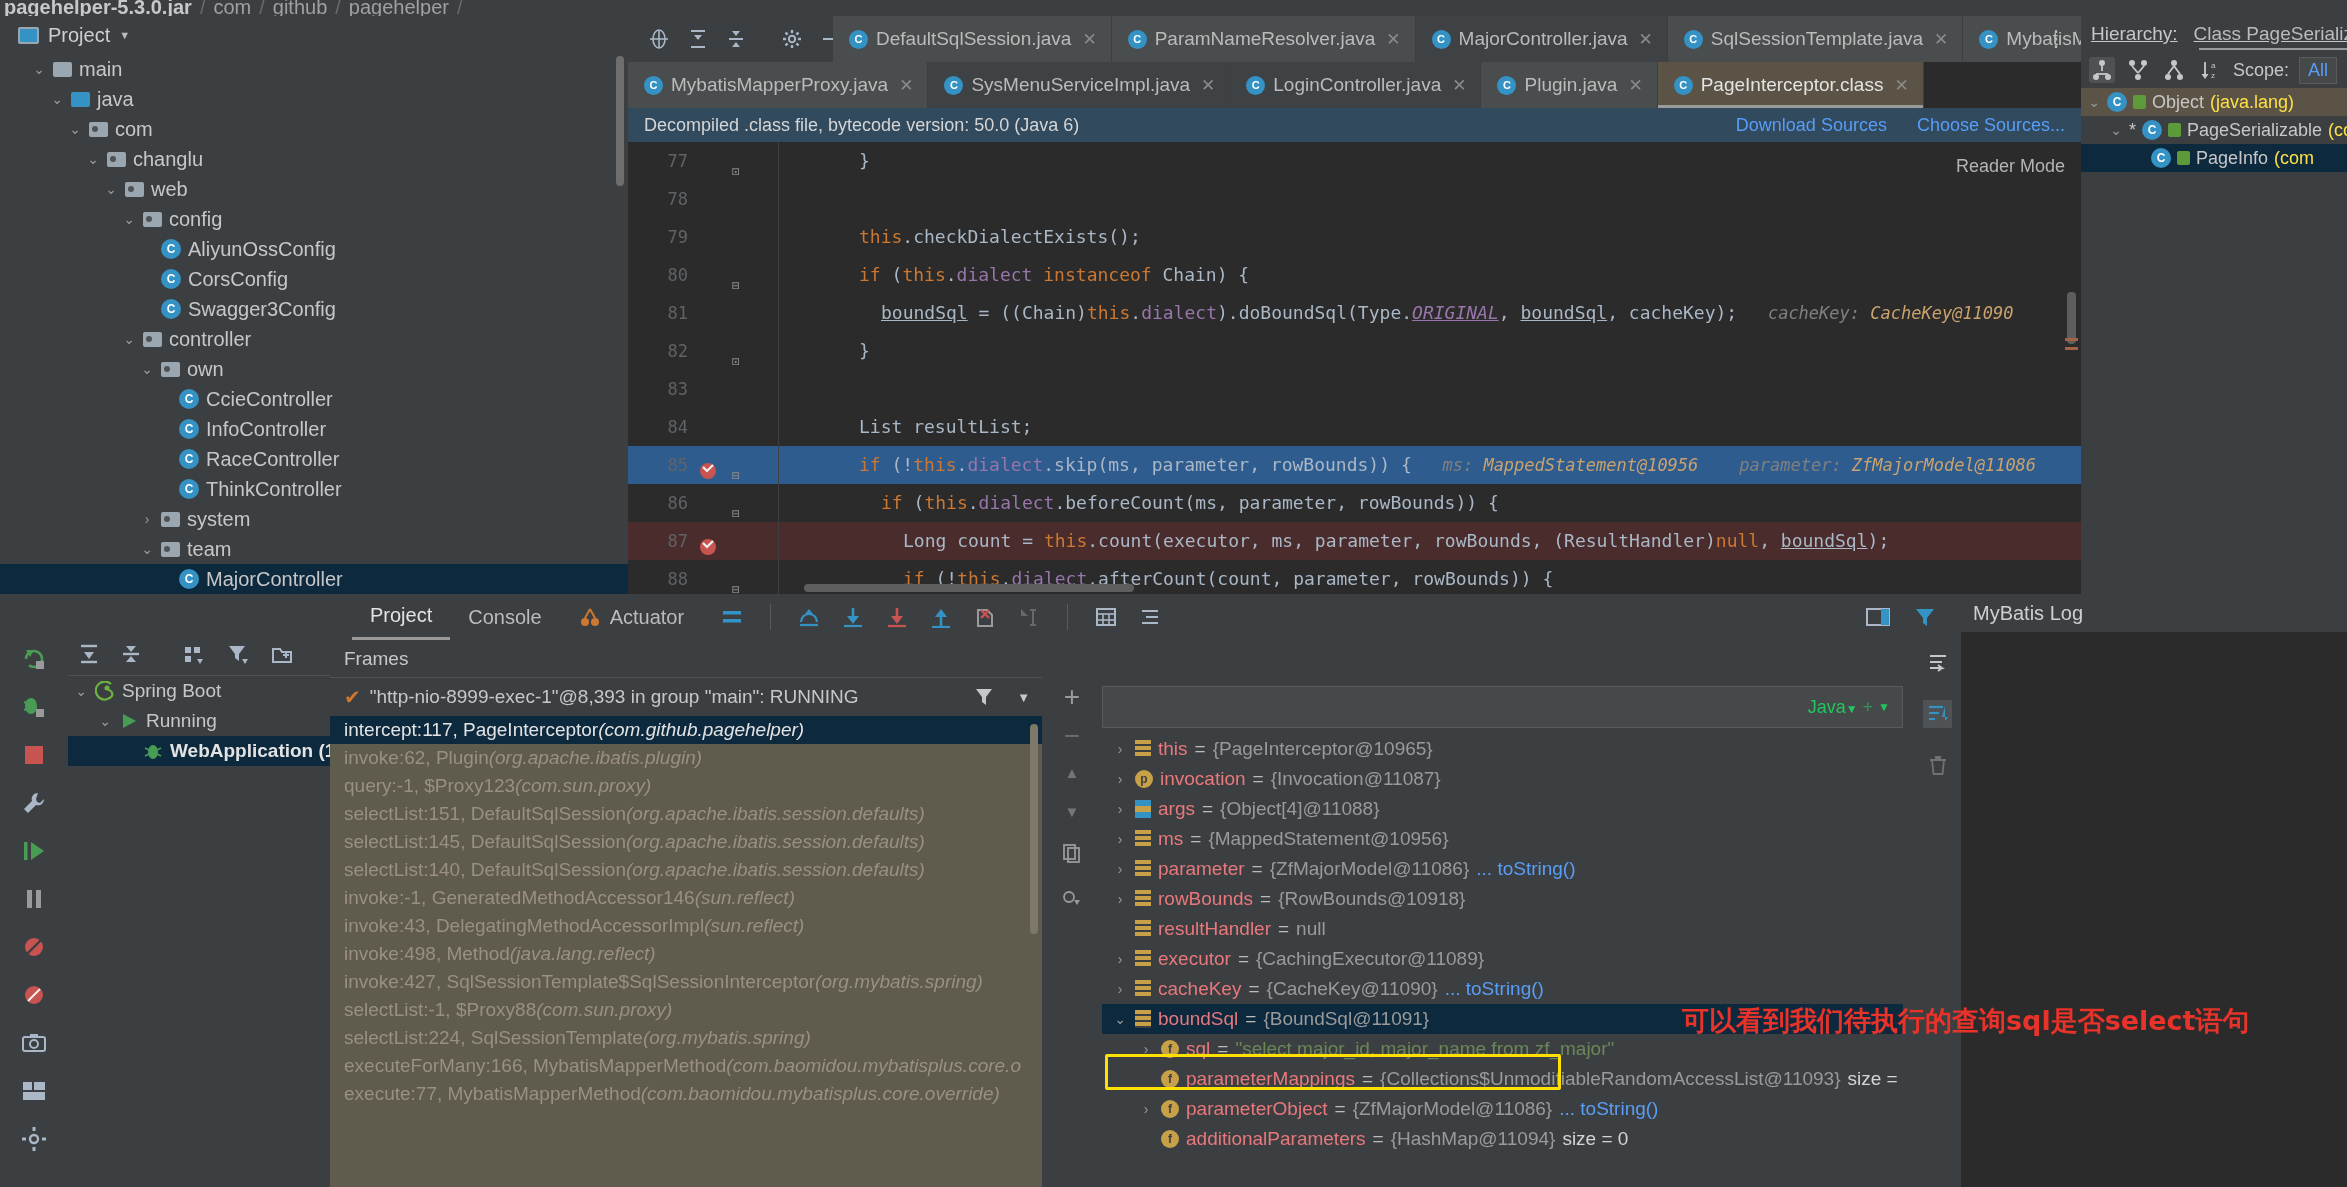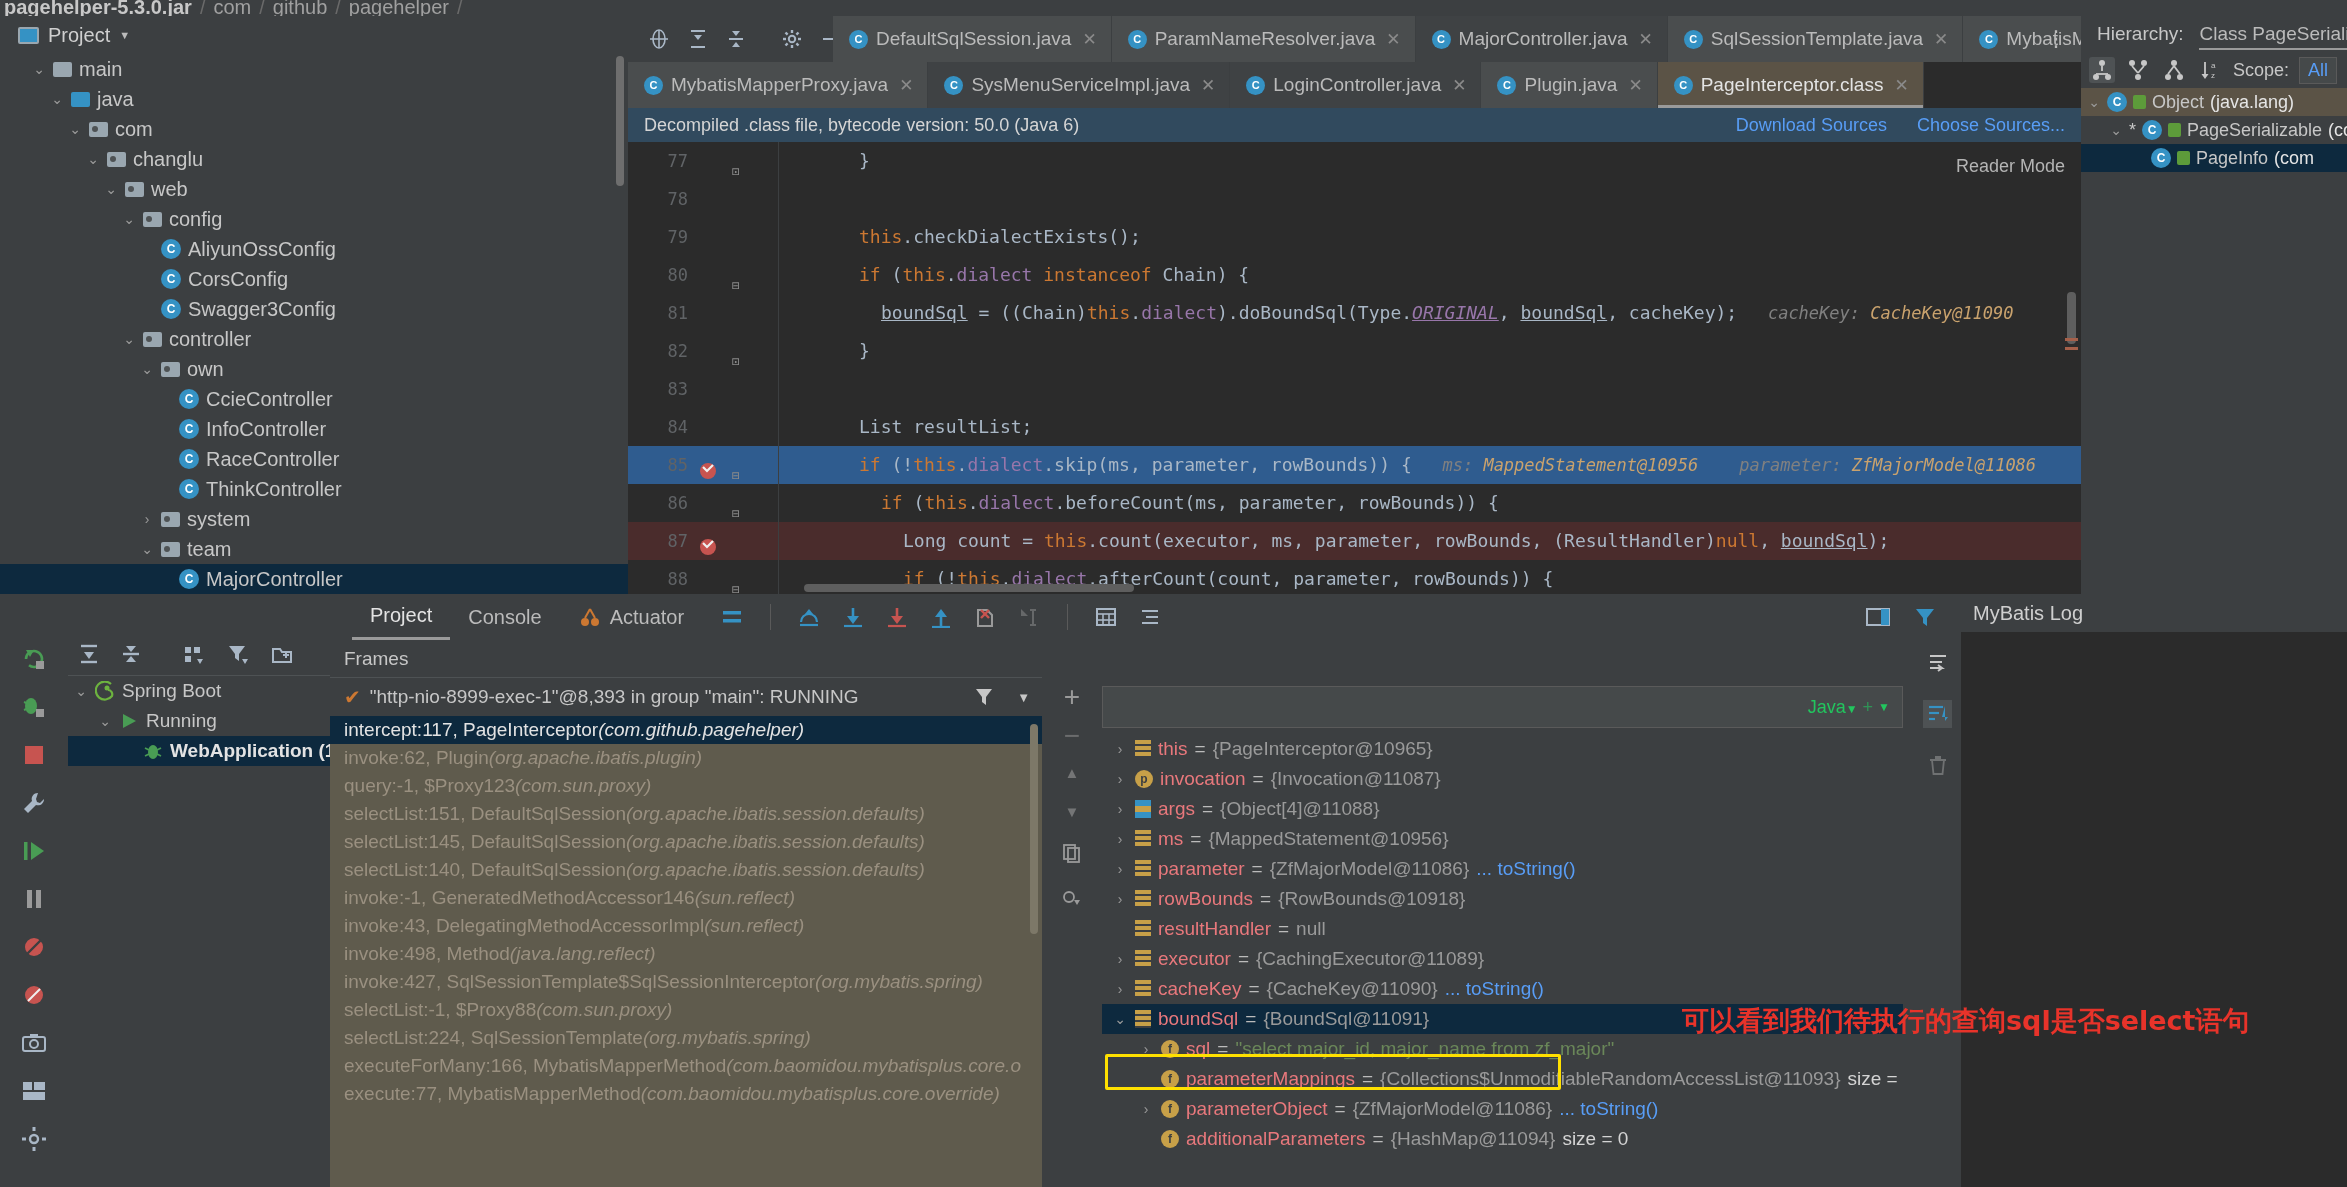--- a/index.html
+++ b/index.html
@@ -142,37 +142,37 @@
     position:absolute; right:3px; top:205px; width:13px; height:3px; background:#a5604a;
   }
 
   
   #hierarchy-panel{
     position:absolute; left:2081px; top:16px; width:266px; height:578px;
     background:#3c3f41; overflow:hidden;
   }
   #hierarchy-title{
     height:36px; display:flex; align-items:center; gap:16px;
-    padding-left:16px; font-size:19px; color:#c7c7c7; white-space:nowrap;
+    padding-left:10px; font-size:19px; color:#c7c7c7; white-space:nowrap;text-decoration:underline;
   }
   #hierarchy-title .sub{ color:#bbbbbb; }
   #hierarchy-title .underline{
     position:absolute; left:118px; top:32px; width:148px; height:2px; background:#9a9a9a;
   }
   #hierarchy-toolbar{
     height:36px; display:flex; align-items:center; gap:10px; padding-left:8px;
     font-size:18px; color:#c7c7c7; white-space:nowrap;
   }
   #hierarchy-toolbar .tb{ width:26px;height:26px;display:flex;align-items:center;justify-content:center;}
   #hierarchy-toolbar .tb.on{ background:#4e5254; border-radius:3px; }
   .h-row{ height:28px; display:flex; align-items:center; gap:6px; font-size:18px;
           color:#c7c7c7; white-space:nowrap; padding-left:4px;}
   .h-row.hi{ background:#5b5346; }
   .h-row.sel{ background:#0d293e; }
-  .h-row .pkg-dim{ color:#e5e5e5; }
+  .h-row .pkg-dim{ color:#fde047; }
   .lock{ width:13px;height:14px;background:#5d9b3a;border-radius:2px;flex:none;}
 
   
   #services-panel{
     position:absolute; left:0; top:594px; width:330px; height:593px;
     background:#3c3f41;
   }
   #services-title{ height:38px; display:flex; align-items:center; padding-left:12px;
                    font-size:20px; color:#cfcfcf; }
   #services-sidebar{

